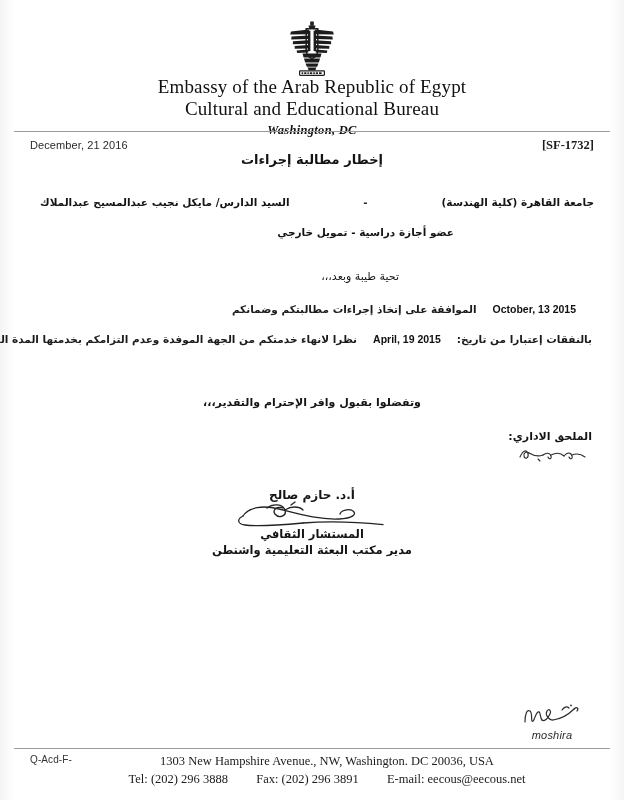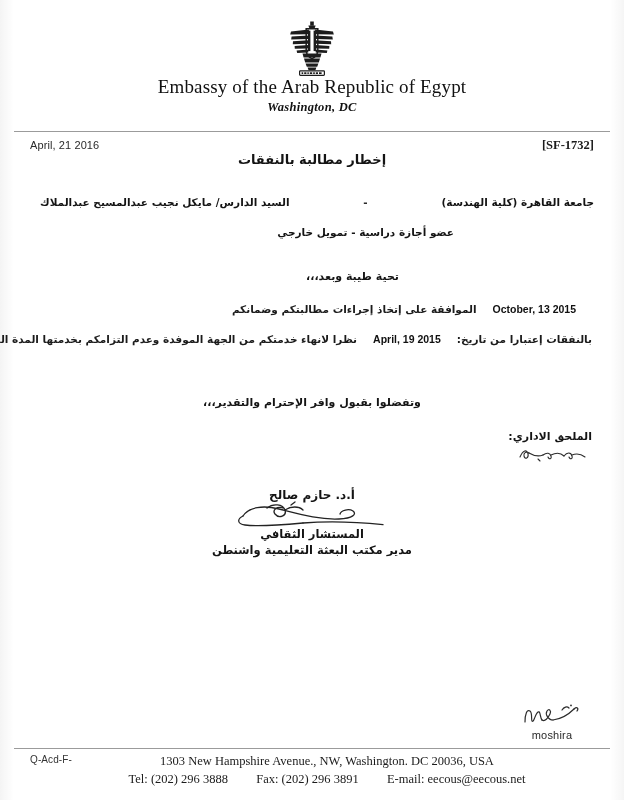--- a/index.html
+++ b/index.html
@@ -174,21 +174,21 @@
     font-size: 10.5px;
     font-weight: bold;
   }
 
   
   .greeting {
     position: absolute;
     right: 225px;
     top: 270px;
     font-size: 11px;
-    font-weight: bold;
+    font-weight: normal;
   }
 
   
   .body-line {
     position: absolute;
     left: 32px;
     right: 32px;
     display: flex;
     flex-direction: row-reverse;
     align-items: baseline;
@@ -282,20 +282,21 @@
     width: 70px;
     height: 26px;
     margin: 0 auto;
   }
   .moshira-label {
     font-family: "Liberation Sans", sans-serif;
     font-size: 11px;
     color: #2a2a2a;
     margin-top: 1px;
     letter-spacing: 0.2px;
+    font-style: italic;
   }
 
   
   .footer-code {
     position: absolute;
     left: 30px;
     top: 754px;
     font-family: "Liberation Sans", sans-serif;
     font-size: 10px;
     color: #333;
@@ -369,31 +370,32 @@
           <rect x="31.2" y="52.3" width="1.6" height="1.7"></rect>
           <rect x="33.8" y="52.3" width="2.2" height="1.7"></rect>
           <rect x="37.0" y="52.3" width="2.6" height="1.7"></rect>
         </g>
       </g>
     </svg>
   </div>
 
   <div class="letterhead">
     <div class="lh-line1">Embassy of the Arab Republic of Egypt</div>
+    <div class="lh-line2">Cultural and Educational Bureau</div>
     <div class="lh-line3">Washington, DC</div>
   </div>
 
   <div class="rule-top"></div>
 
   <div class="meta-row">
-    <div class="meta-date">April, 21 2016</div>
+    <div class="meta-date">December, 21 2016</div>
     <div class="meta-ref">[SF-1732]</div>
   </div>
 
-  <div class="doc-title ar">إخطار مطالبة بالنفقات</div>
+  <div class="doc-title ar">إخطار مطالبة إجراءات</div>
 
   <div class="recipient-row ar">
     <span class="recipient-name">السيد الدارس/   مايكل نجيب عبدالمسيح عبدالملاك</span>
     <span class="recipient-dash">-</span>
     <span class="recipient-univ">جامعة القاهرة (كلية الهندسة)</span>
   </div>
 
   <div class="recipient-status ar">عضو  أجازة دراسية - تمويل خارجي</div>
 
   <div class="greeting ar">تحية طيبة وبعد،،،</div>

